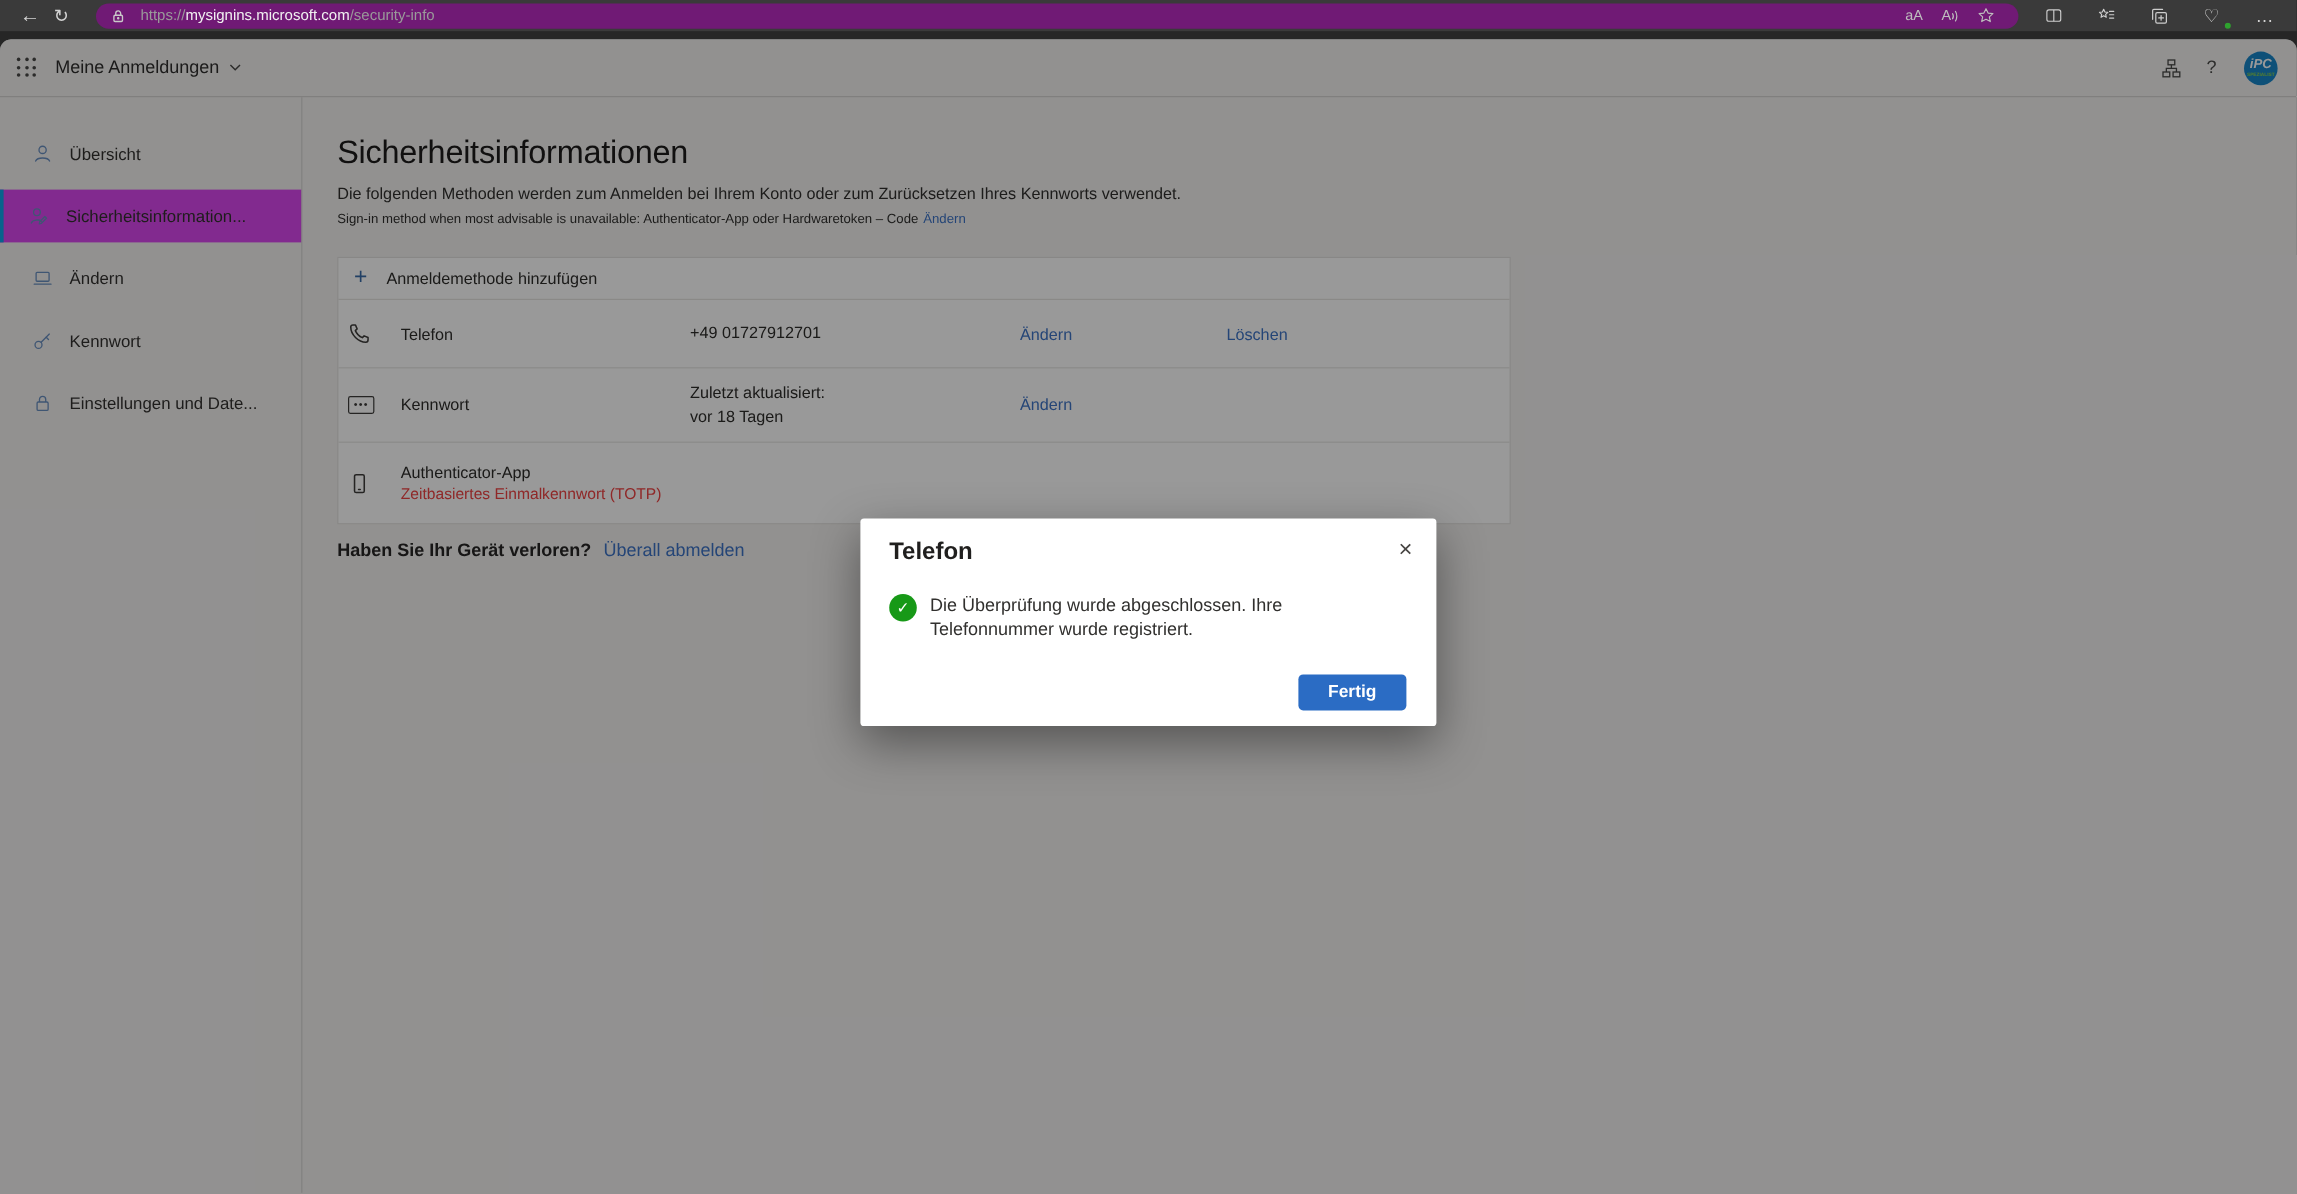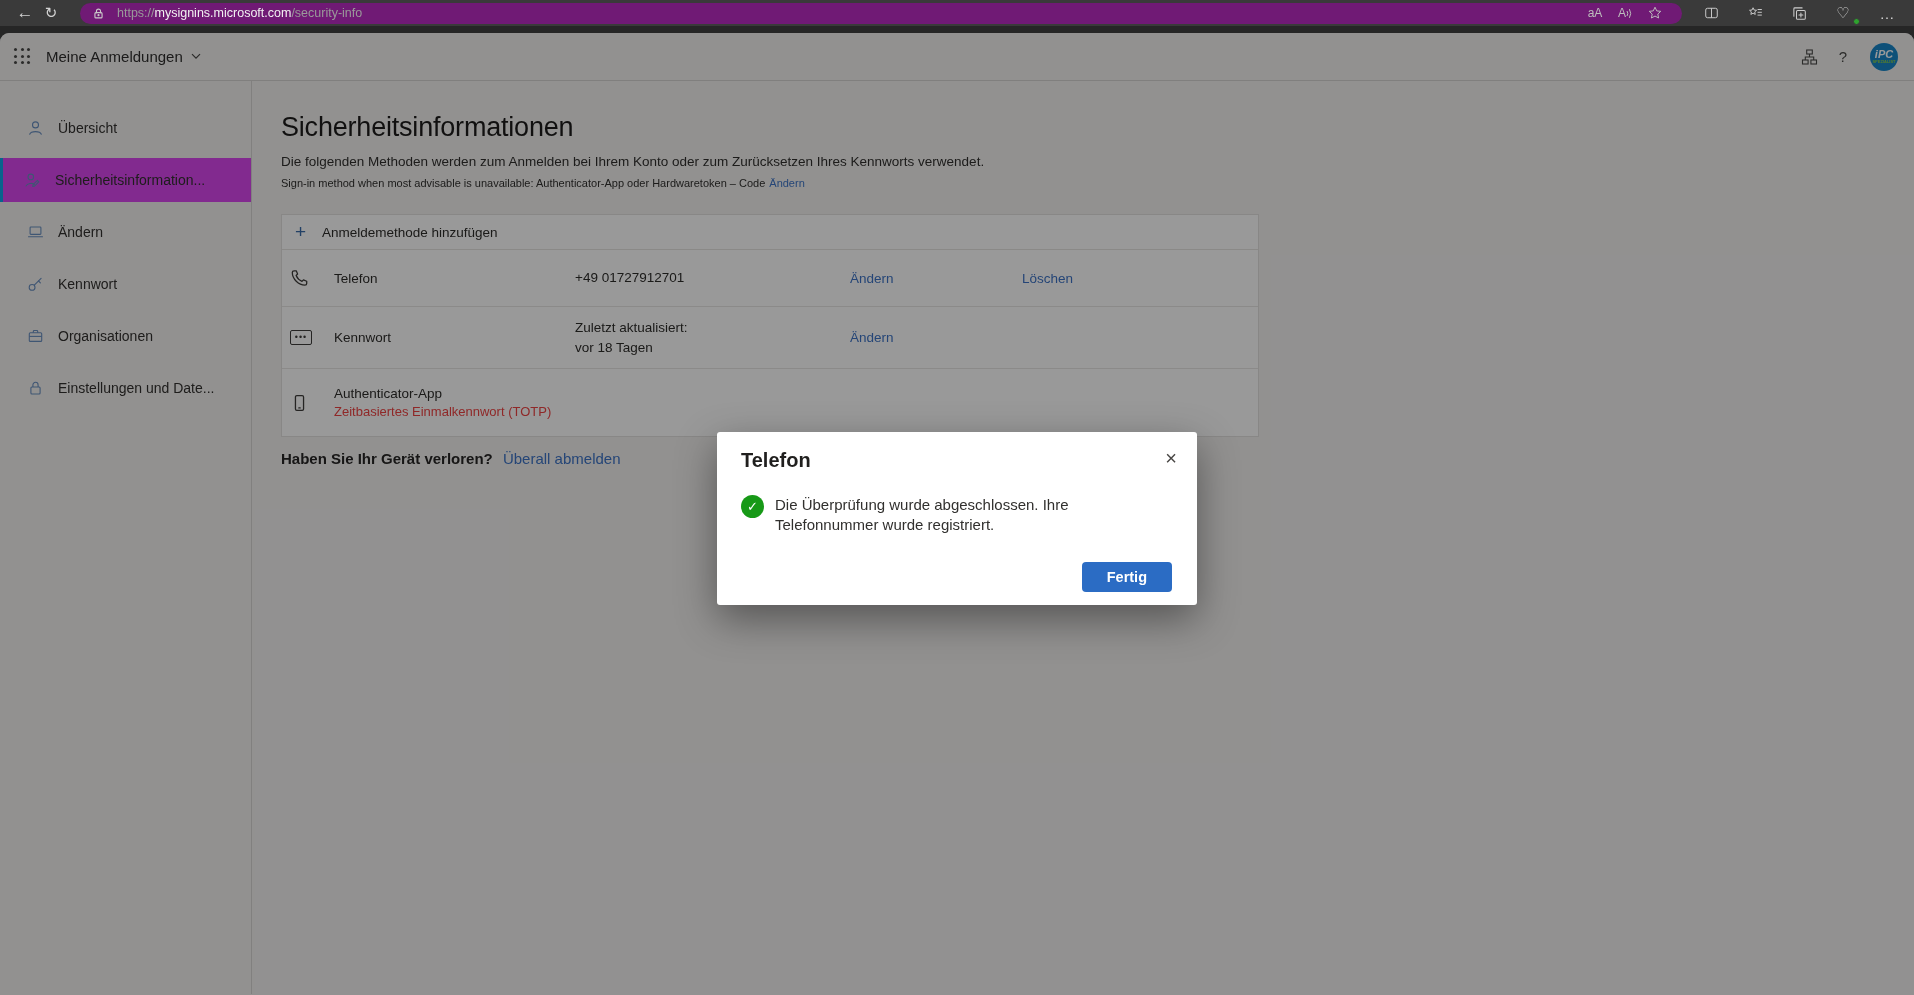--- a/index.html
+++ b/index.html
@@ -223,28 +223,20 @@
       </div>
       <div class="nav-item">
         <svg width="17" height="16" viewBox="0 0 16 16" fill="none" stroke="currentColor" stroke-width="1.1" stroke-linecap="round">
             <circle cx="4.6" cy="11.4" r="2.9"></circle>
             <path d="M6.8 9.2 L13.6 2.4"></path>
             <path d="M11 5 l1.9 1.9"></path>
           </svg>
         <span class="lbl">Kennwort</span>
       </div>
       <div class="nav-item">
-        <svg width="17" height="16" viewBox="0 0 16 16" fill="none" stroke="currentColor" stroke-width="1.1" stroke-linejoin="round">
-            <rect x="1.8" y="4.8" width="12.4" height="8.6" rx="1"></rect>
-            <path d="M5.8 4.8 V3.4 q0 -0.9 .9 -0.9 h2.6 q.9 0 .9 .9 V4.8"></path>
-            <path d="M1.8 8.4 h12.4"></path>
-          </svg>
-        <span class="lbl">Organisationen</span>
-      </div>
-      <div class="nav-item">
         <svg width="17" height="16" viewBox="0 0 16 16" fill="none" stroke="currentColor" stroke-width="1.1">
             <rect x="3.4" y="7" width="9.2" height="7" rx="1"></rect>
             <path d="M5.4 7 V4.9 a2.6 2.6 0 0 1 5.2 0 V7"></path>
           </svg>
         <span class="lbl">Einstellungen und Date...</span>
       </div>
     </div>
 
     <div class="content">
       <h1 class="page-title">Sicherheitsinformationen</h1>

